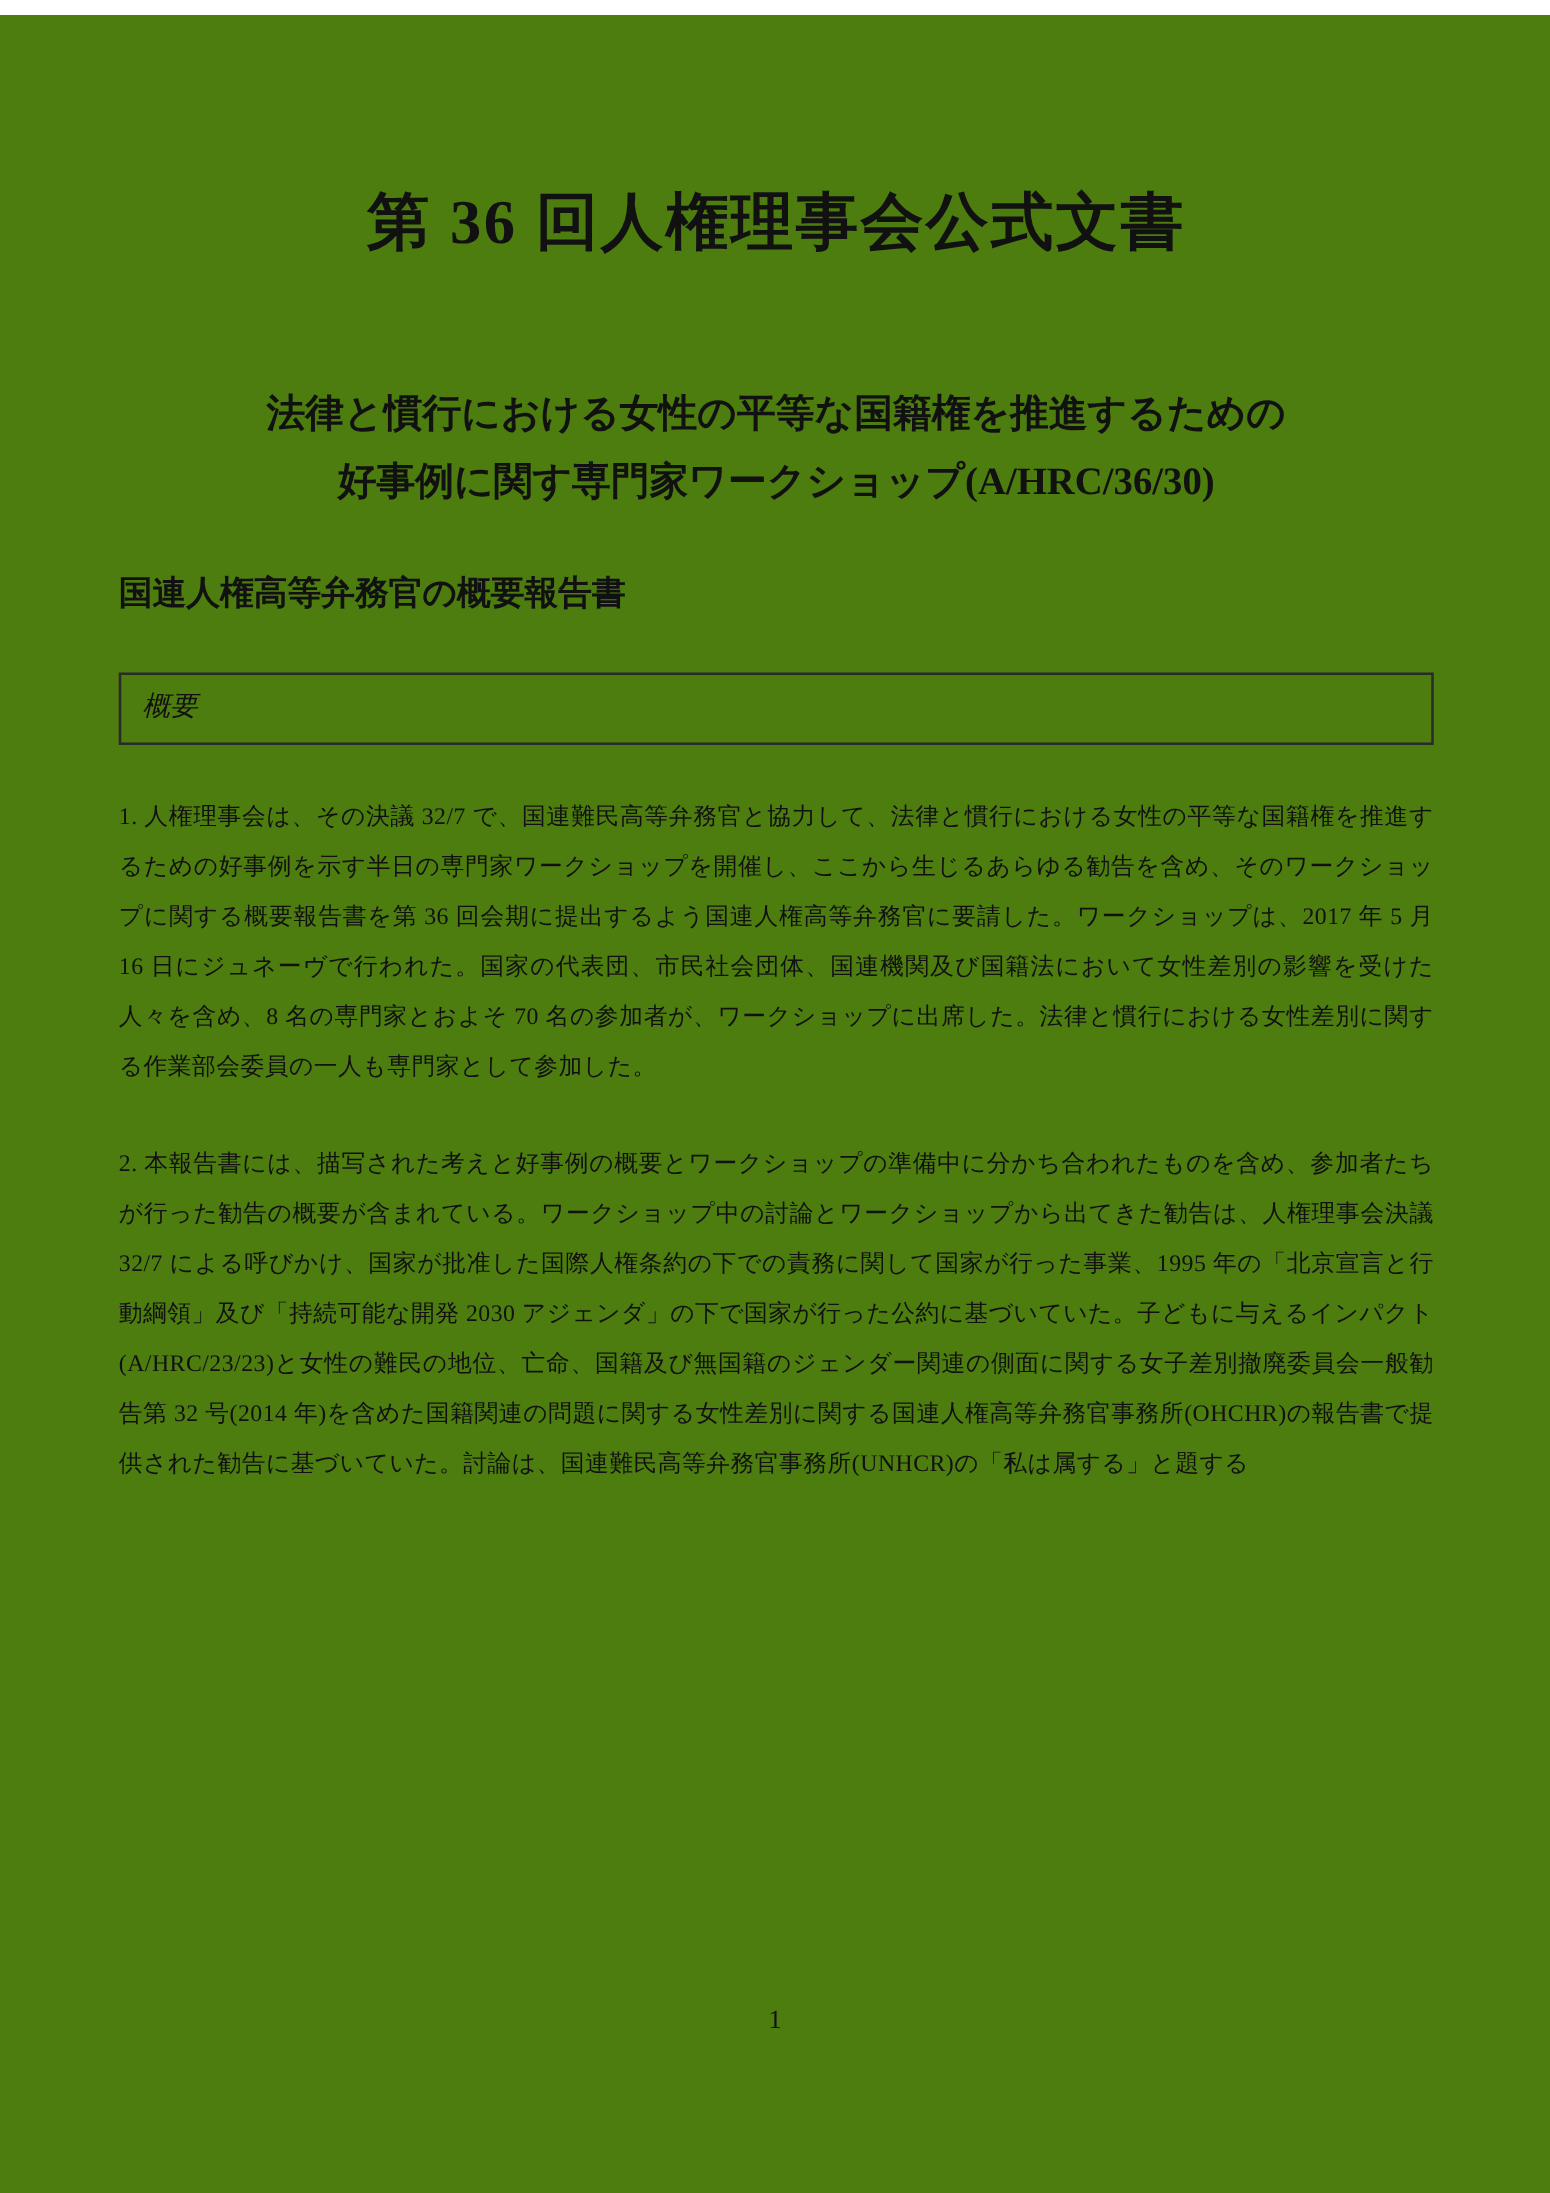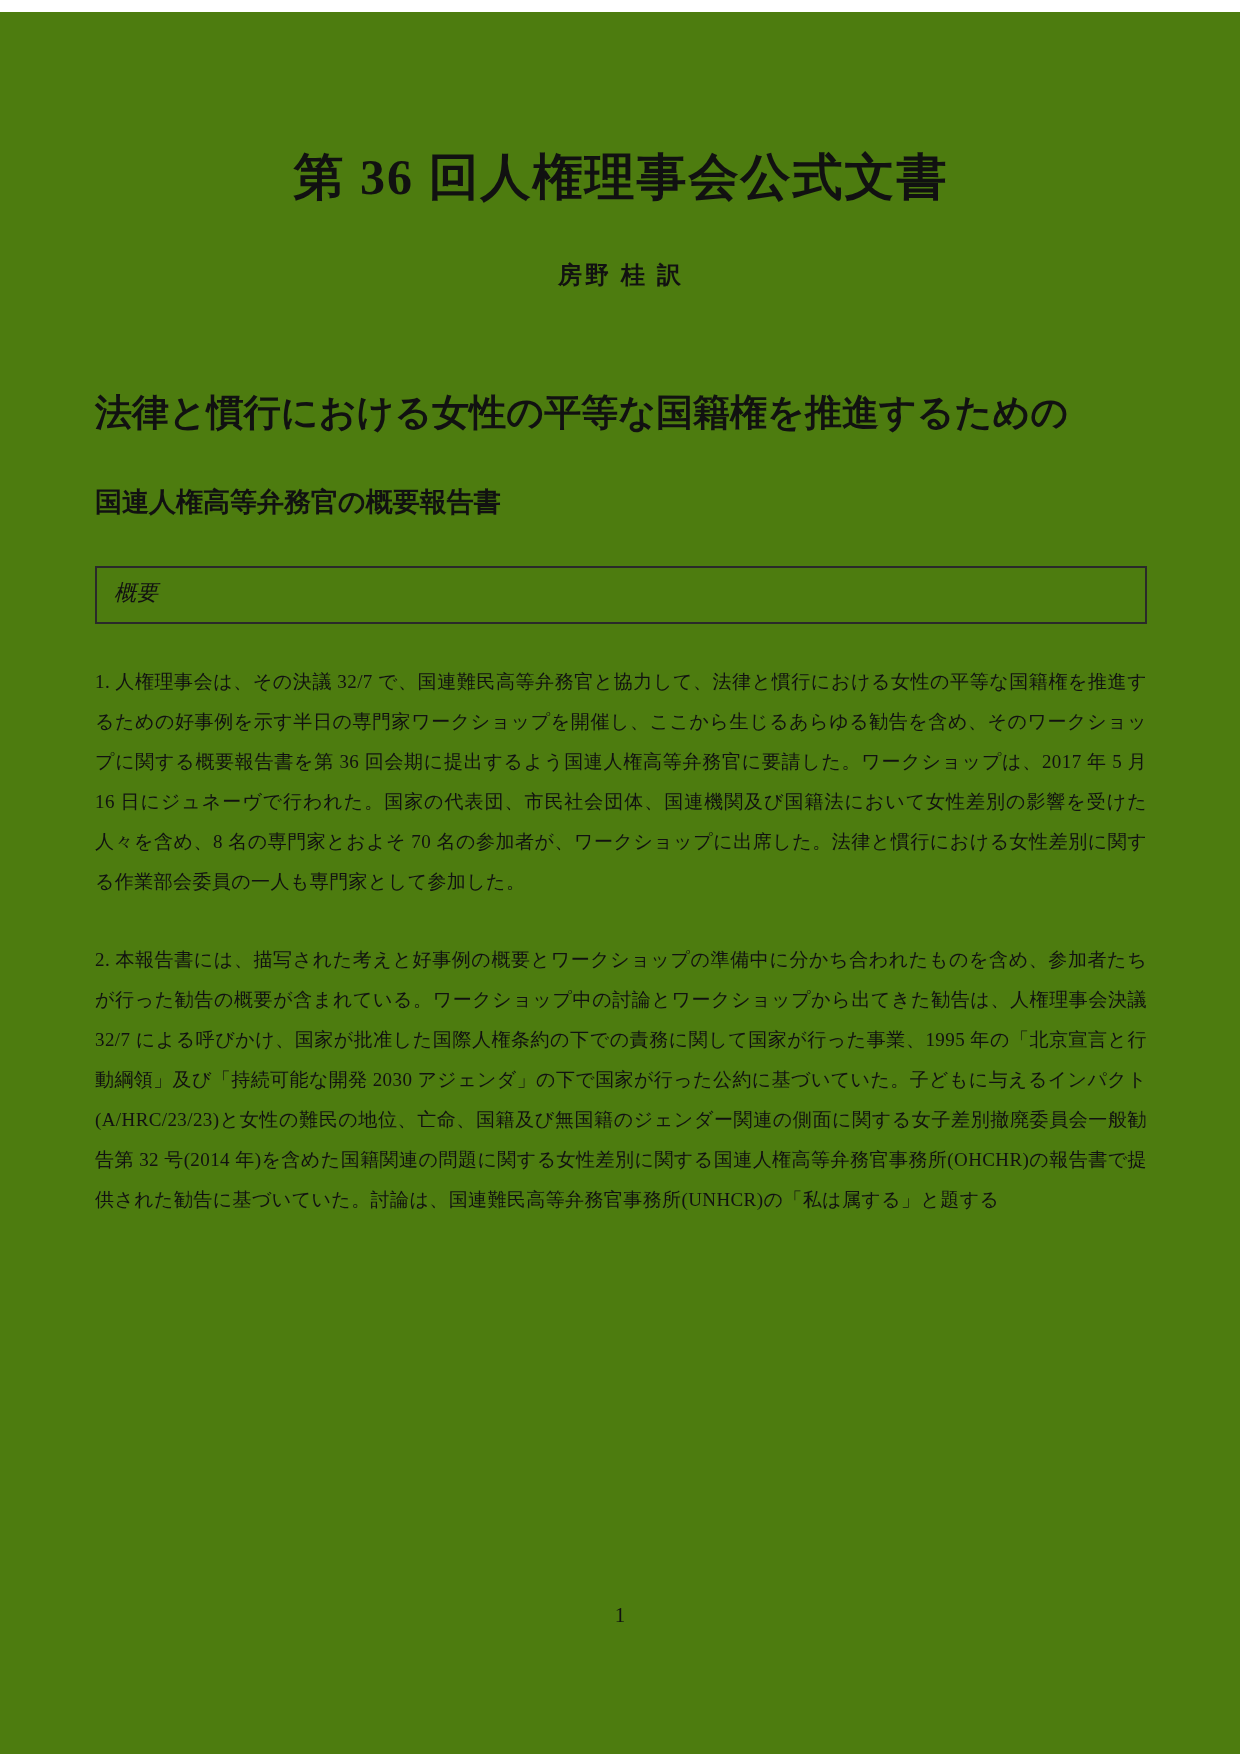--- a/index.html
+++ b/index.html
@@ -30,21 +30,22 @@
   .translator {
     margin-top: 52px;
     text-align: center;
     font-size: 24px;
     line-height: 30px;
     font-weight: 700;
     letter-spacing: 3px;
   }
   .subtitle {
     margin-top: 96px;
-    font-size: 37px;
+    text-align: center;
+    font-size: 31px;
     line-height: 54px;
     font-weight: 700;
   }
   .report-title {
     margin-top: 46px;
     font-size: 27px;
     line-height: 32px;
     font-weight: 700;
   }
   .summary-box {
@@ -89,24 +90,24 @@
     line-height: 26px;
   }
 </style>
 </head>
 <body>
 
 <div class="page">
 
   <div class="doc-title">第 36 回人権理事会公式文書</div>
 
-  <div class="translator">房野 桂 訳</div>
 
   <div class="subtitle">
     <div>法律と慣行における女性の平等な国籍権を推進するための</div>
+    <div>好事例に関す専門家ワークショップ(A/HRC/36/30)</div>
   </div>
 
   <div class="report-title">国連人権高等弁務官の概要報告書</div>
 
   <div class="summary-box">
     <div class="summary-label">概要</div>
   </div>
 
 
   <div class="para">1. 人権理事会は、その決議 32/7 で、国連難民高等弁務官と協力して、法律と慣行における女性の平等な国籍権を推進するための好事例を示す半日の専門家ワークショップを開催し、ここから生じるあらゆる勧告を含め、そのワークショップに関する概要報告書を第 36 回会期に提出するよう国連人権高等弁務官に要請した。ワークショップは、2017 年 5 月 16 日にジュネーヴで行われた。国家の代表団、市民社会団体、国連機関及び国籍法において女性差別の影響を受けた人々を含め、8 名の専門家とおよそ 70 名の参加者が、ワークショップに出席した。法律と慣行における女性差別に関する作業部会委員の一人も専門家として参加した。</div>

